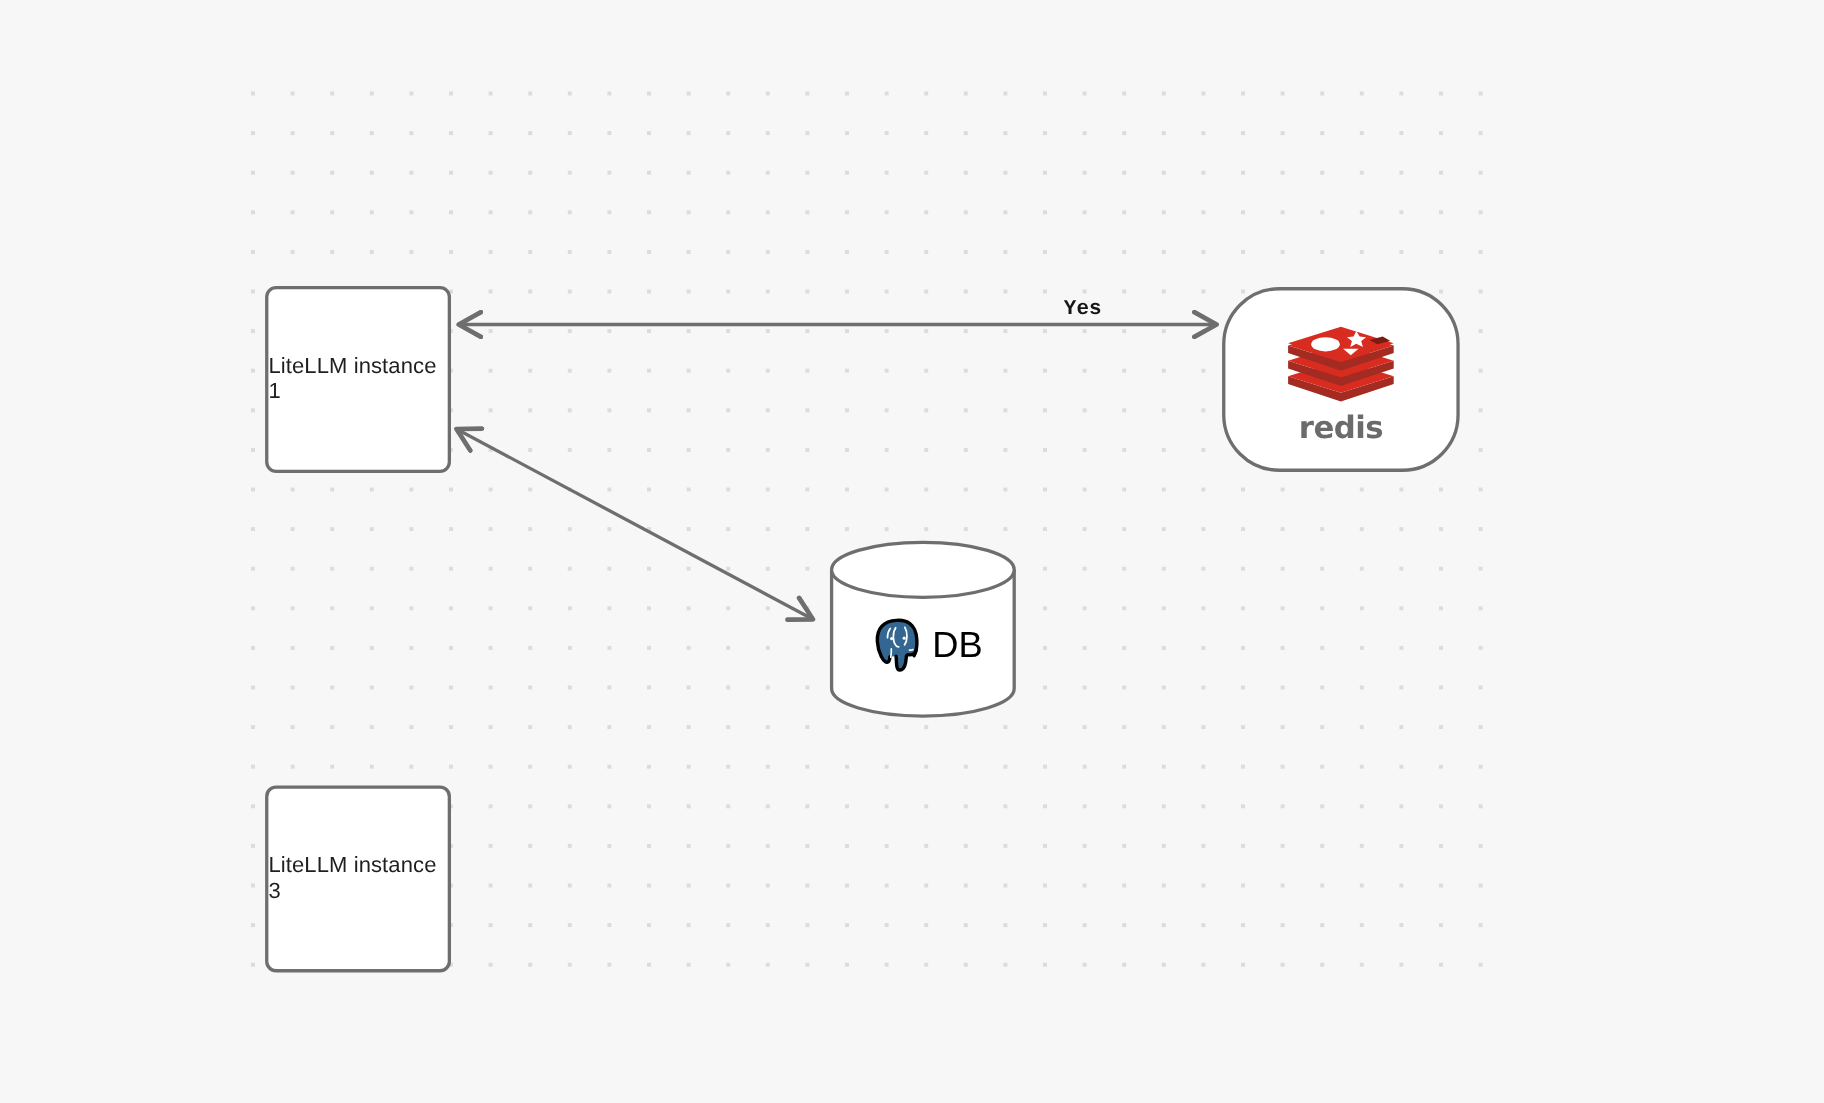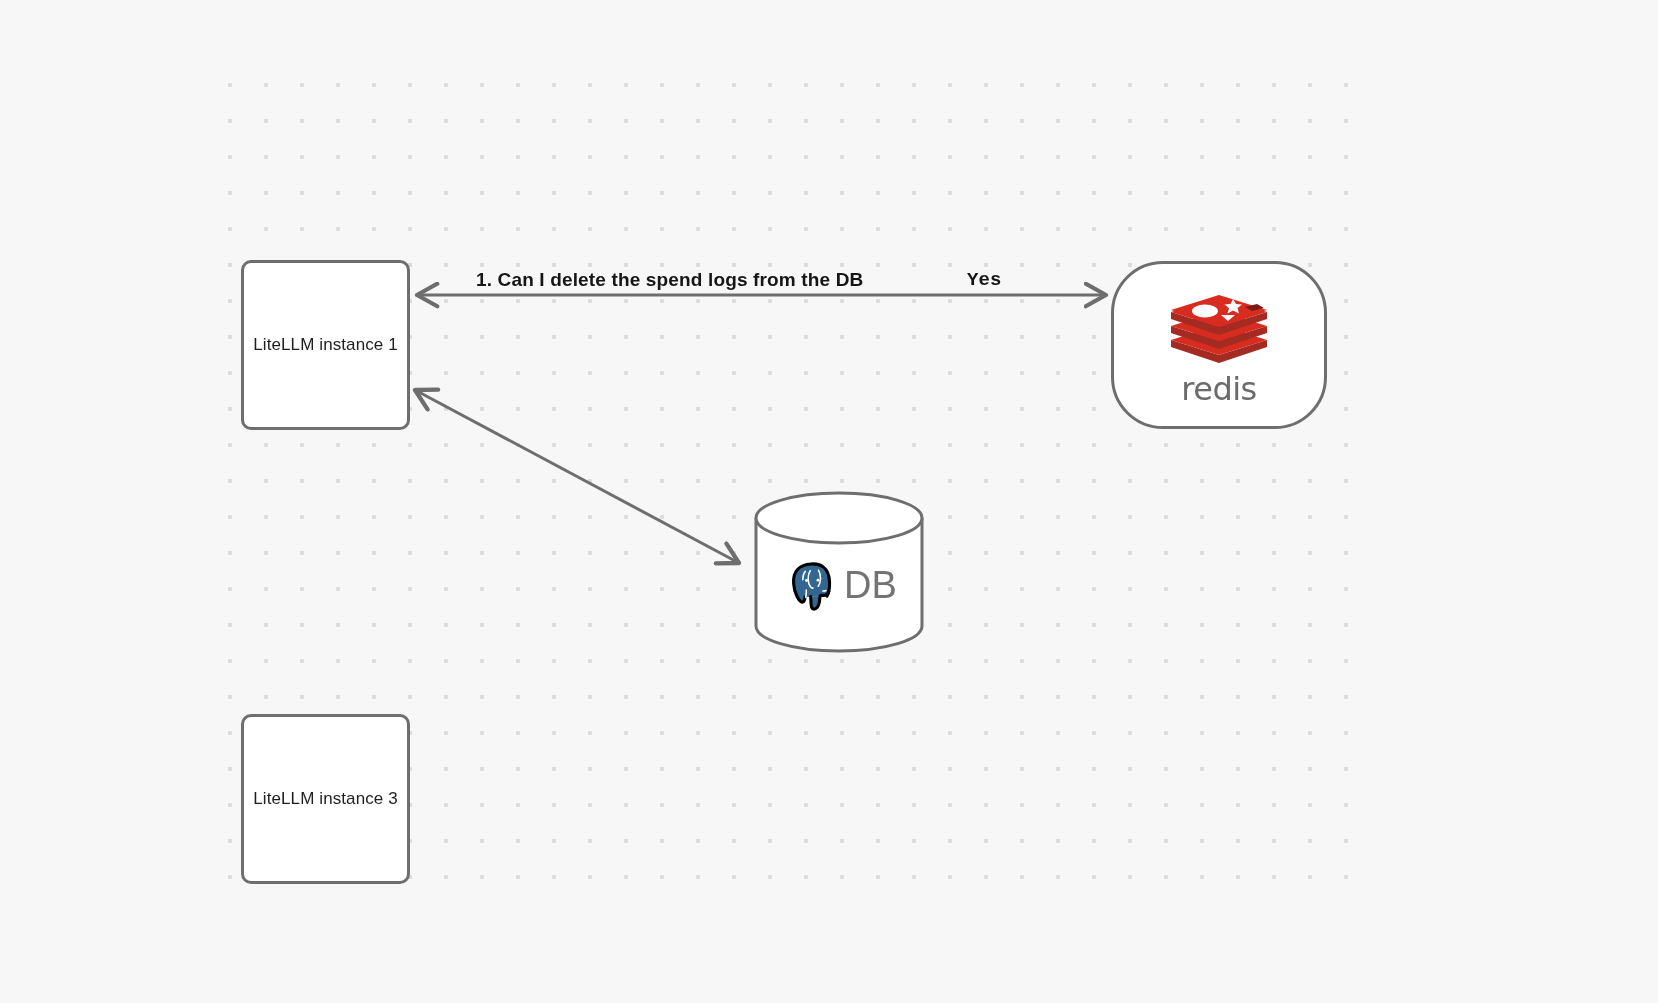--- a/index.html
+++ b/index.html
@@ -42,21 +42,21 @@
     position: absolute;
     background: #ffffff;
     border: 3px solid #6e6e6e;
     border-radius: 10px;
     display: flex;
     align-items: center;
     justify-content: center;
     box-sizing: border-box;
   }
   .node-box .node-label {
-    font-size: 17px;
+    font-size: 20px;
     color: #1f1f1f;
     font-family: "Liberation Sans", sans-serif;
     letter-spacing: 0.1px;
   }
 
   #node-litellm-1 { left: 241px; top: 260px; width: 169px; height: 170px; }
   #node-litellm-2 { left: 241px; top: 487px; width: 169px; height: 170px; }
   #node-litellm-3 { left: 241px; top: 714px; width: 169px; height: 170px; }
 
   
@@ -77,22 +77,22 @@
   }
   #redis-logo-wrap {
     display: flex;
     flex-direction: column;
     align-items: center;
     justify-content: center;
     margin-top: 2px;
   }
   #redis-wordmark {
     font-family: "DejaVu Sans", sans-serif;
-    font-size: 32px;
-    font-weight: 400;
+    font-size: 28px;
+    font-weight: 700;
     color: #6b6b6b;
     letter-spacing: -0.5px;
     line-height: 1;
     margin-top: 2px;
   }
 
   
   #node-db {
     position: absolute;
     left: 753px;
@@ -107,23 +107,23 @@
     width: 172px;
     height: 162px;
     display: flex;
     align-items: center;
     justify-content: center;
     padding-top: 26px;
     box-sizing: border-box;
   }
   #db-text {
     font-family: "Liberation Sans", sans-serif;
-    font-size: 38px;
+    font-size: 33px;
     font-weight: 400;
-    color: #737373;
+    color: #000000;
     line-height: 1;
     margin-left: 1px;
   }
 
   .edge-label {
     position: absolute;
     font-family: "Liberation Sans", sans-serif;
     font-size: 19px;
     font-weight: bold;
     color: #161616;
@@ -212,16 +212,15 @@
         </g>
         <g fill="#ffffff">
           <circle cx="26.4" cy="27.4" r="1.5"></circle>
           <circle cx="38.2" cy="27.0" r="1.5"></circle>
         </g>
       </svg>
       <span id="db-text">DB</span>
     </div>
   </div>
 
-  <div class="edge-label" id="label-step-1">1.  Can I delete the spend logs from the DB</div>
   <div class="edge-label" id="label-yes">Yes</div>
 
 </div>
 
 </body></html>

